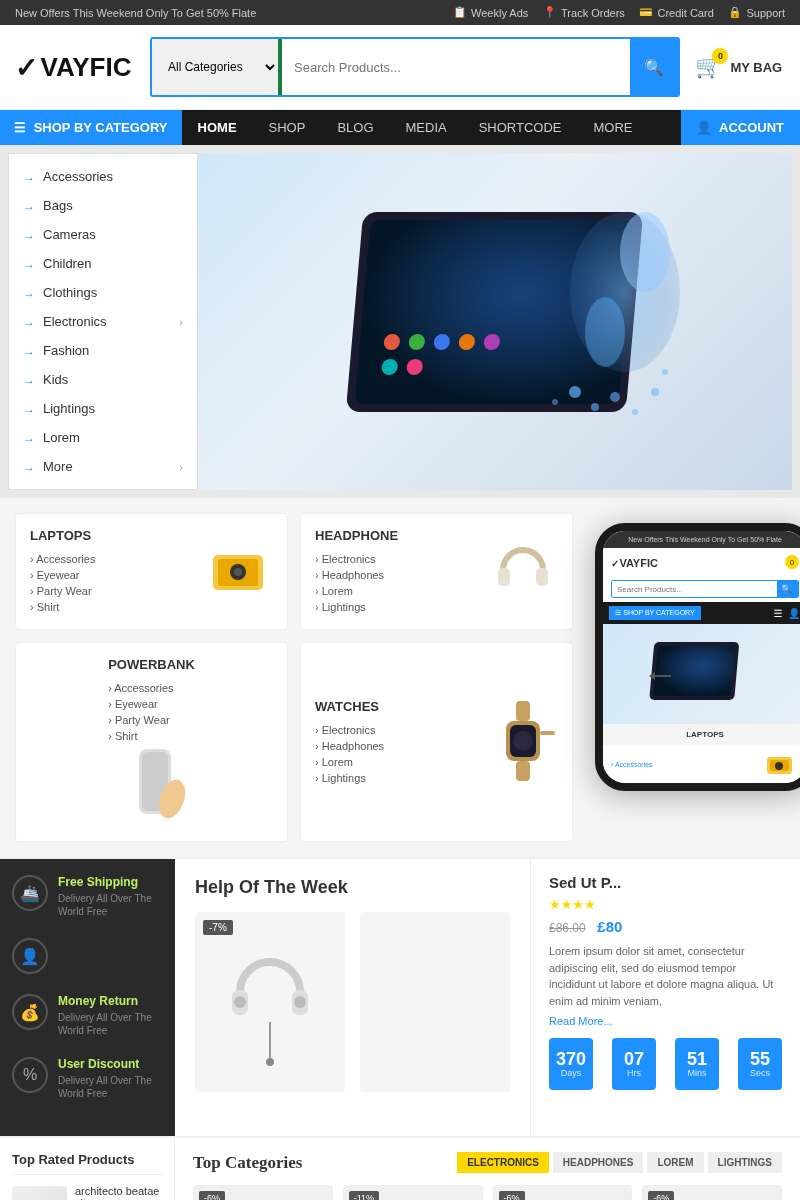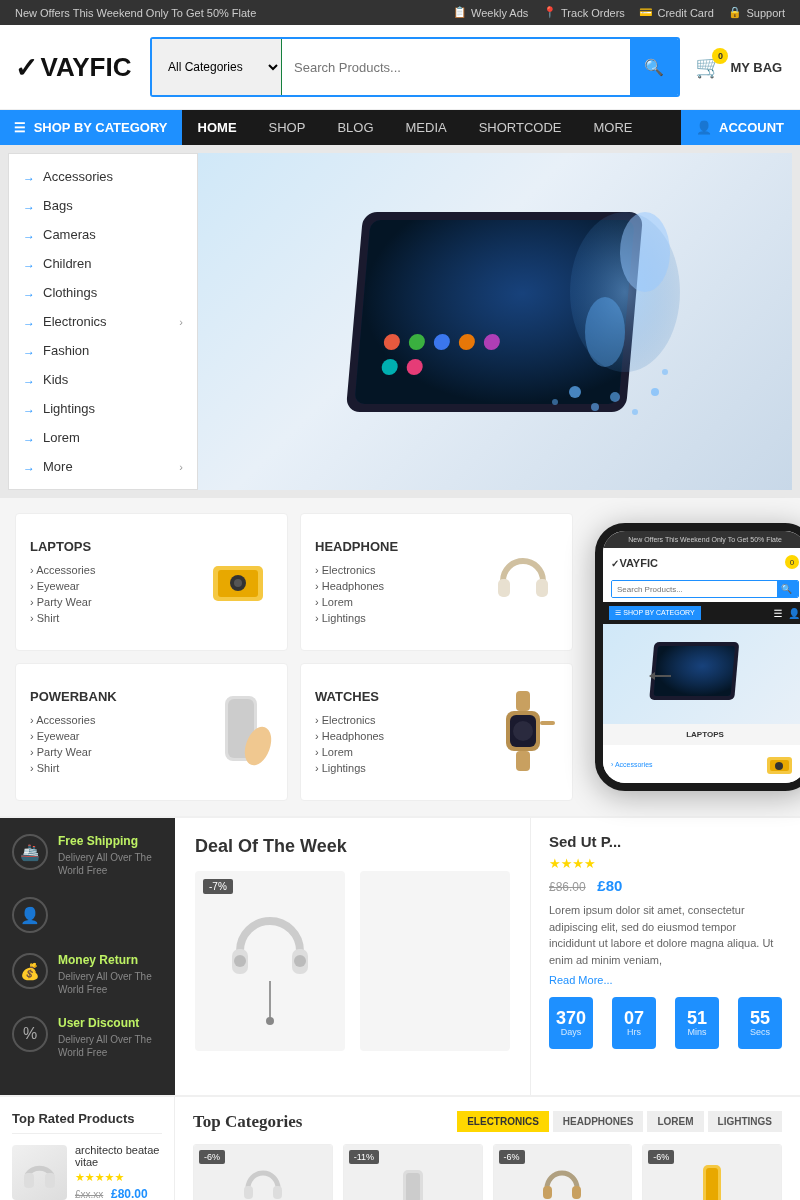--- a/index.html
+++ b/index.html
@@ -7,21 +7,21 @@
 
     
     .top-bar { background: #333; color: #ccc; font-size: 11px; padding: 6px 15px; display: flex; justify-content: space-between; align-items: center; }
     .top-bar-right { display: flex; gap: 15px; align-items: center; }
     .top-bar-right span { display: flex; align-items: center; gap: 4px; cursor: pointer; }
 
     
     .header { background: #fff; padding: 12px 15px; display: flex; align-items: center; gap: 15px; border-bottom: 1px solid #eee; }
     .logo { font-size: 26px; font-weight: bold; color: #111; min-width: 120px; display: flex; align-items: center; }
     .search-bar { flex: 1; display: flex; border: 2px solid #1e90ff; border-radius: 3px; overflow: hidden; }
-    .search-category { border: none; background: #f0f0f0; padding: 20px 12px; font-size: 12px; border-right: 1px solid #15803d; cursor: pointer; min-width: 130px; }
+    .search-category { border: none; background: #f0f0f0; padding: 20px 12px; font-size: 12px; border-right: 4px solid #15803d; cursor: pointer; min-width: 130px; }
     .search-input { flex: 1; border: none; padding: 8px 12px; font-size: 13px; outline: none; }
     .search-btn { background: #1e90ff; border: none; color: #fff; padding: 8px 14px; cursor: pointer; font-size: 16px; }
     .cart-area { display: flex; align-items: center; gap: 8px; min-width: 90px; cursor: pointer; }
     .cart-icon-wrap { position: relative; }
     .cart-badge { position: absolute; top: -6px; right: -6px; background: #ffd700; color: #333; border-radius: 50%; width: 16px; height: 16px; font-size: 9px; display: flex; align-items: center; justify-content: center; font-weight: bold; }
     .cart-label { font-weight: bold; font-size: 13px; }
 
     
     .nav { background: #1a1a1a; display: flex; align-items: center; }
     .nav-shop-by { background: #1e90ff; color: #fff; padding: 10px 14px; display: flex; align-items: center; gap: 8px; cursor: pointer; font-weight: bold; font-size: 13px; min-width: 170px; }
@@ -268,21 +268,21 @@
       </div>
       <div>
         <svg width="70" height="70" viewBox="0 0 70 70">
           <path d="M15,35 A20,20 0 0,1 55,35" stroke="#d0c0a0" stroke-width="6" fill="none"></path>
           <rect x="10" y="33" width="12" height="18" rx="5" fill="#e8e0d0"></rect>
           <rect x="48" y="33" width="12" height="18" rx="5" fill="#e8e0d0"></rect>
         </svg>
       </div>
     </div>
 
-    <div style="background:#fff; border:1px solid #eee; border-radius:4px; padding:14px; display:flex; align-items:center; justify-content:space-between;">
+    <div style="background:#fff; border:1px solid #eee; border-radius:4px; padding:14px; display:flex; align-items:center; justify-content:space-between;flex-direction:column;">
       <div>
         <h3 style="font-size:13px; font-weight:bold; margin-bottom:8px;">POWERBANK</h3>
         <ul style="list-style:none;">
           <li style="font-size:11px; color:#555; padding:2px 0; cursor:pointer;">› <span>Accessories</span></li>
           <li style="font-size:11px; color:#555; padding:2px 0; cursor:pointer;">› <span>Eyewear</span></li>
           <li style="font-size:11px; color:#555; padding:2px 0; cursor:pointer;">› <span>Party Wear</span></li>
           <li style="font-size:11px; color:#555; padding:2px 0; cursor:pointer;">› <span>Shirt</span></li>
         </ul>
       </div>
       <div>
@@ -391,21 +391,21 @@
     <div class="feature-item">
       <div class="feature-icon">%</div>
       <div class="feature-text">
         <h4>User Discount</h4>
         <p>Delivery All Over The World Free</p>
       </div>
     </div>
   </div>
 
   <div style="flex:1; padding:18px 20px;">
-    <h2 style="font-size:18px; font-weight:bold; margin-bottom:14px;">Deal Of The Week</h2>
+    <h2 style="font-size:18px; font-weight:bold; margin-bottom:14px;">Help Of The Week</h2>
     <div style="display:flex; gap:15px;">
 
       <div style="flex:1; position:relative; background:#f5f5f5; border-radius:4px; min-height:180px; display:flex; align-items:center; justify-content:center;">
         <span style="position:absolute; top:8px; left:8px; background:#555; color:#fff; font-size:10px; padding:2px 6px; border-radius:2px;">-7%</span>
         <svg width="100" height="140" viewBox="0 0 100 140">
 
           <path d="M20,60 A30,30 0 0,1 80,60" stroke="#ccc" stroke-width="8" fill="none"></path>
           <rect x="12" y="58" width="16" height="25" rx="7" fill="#ddd"></rect>
           <rect x="72" y="58" width="16" height="25" rx="7" fill="#ddd"></rect>
 

